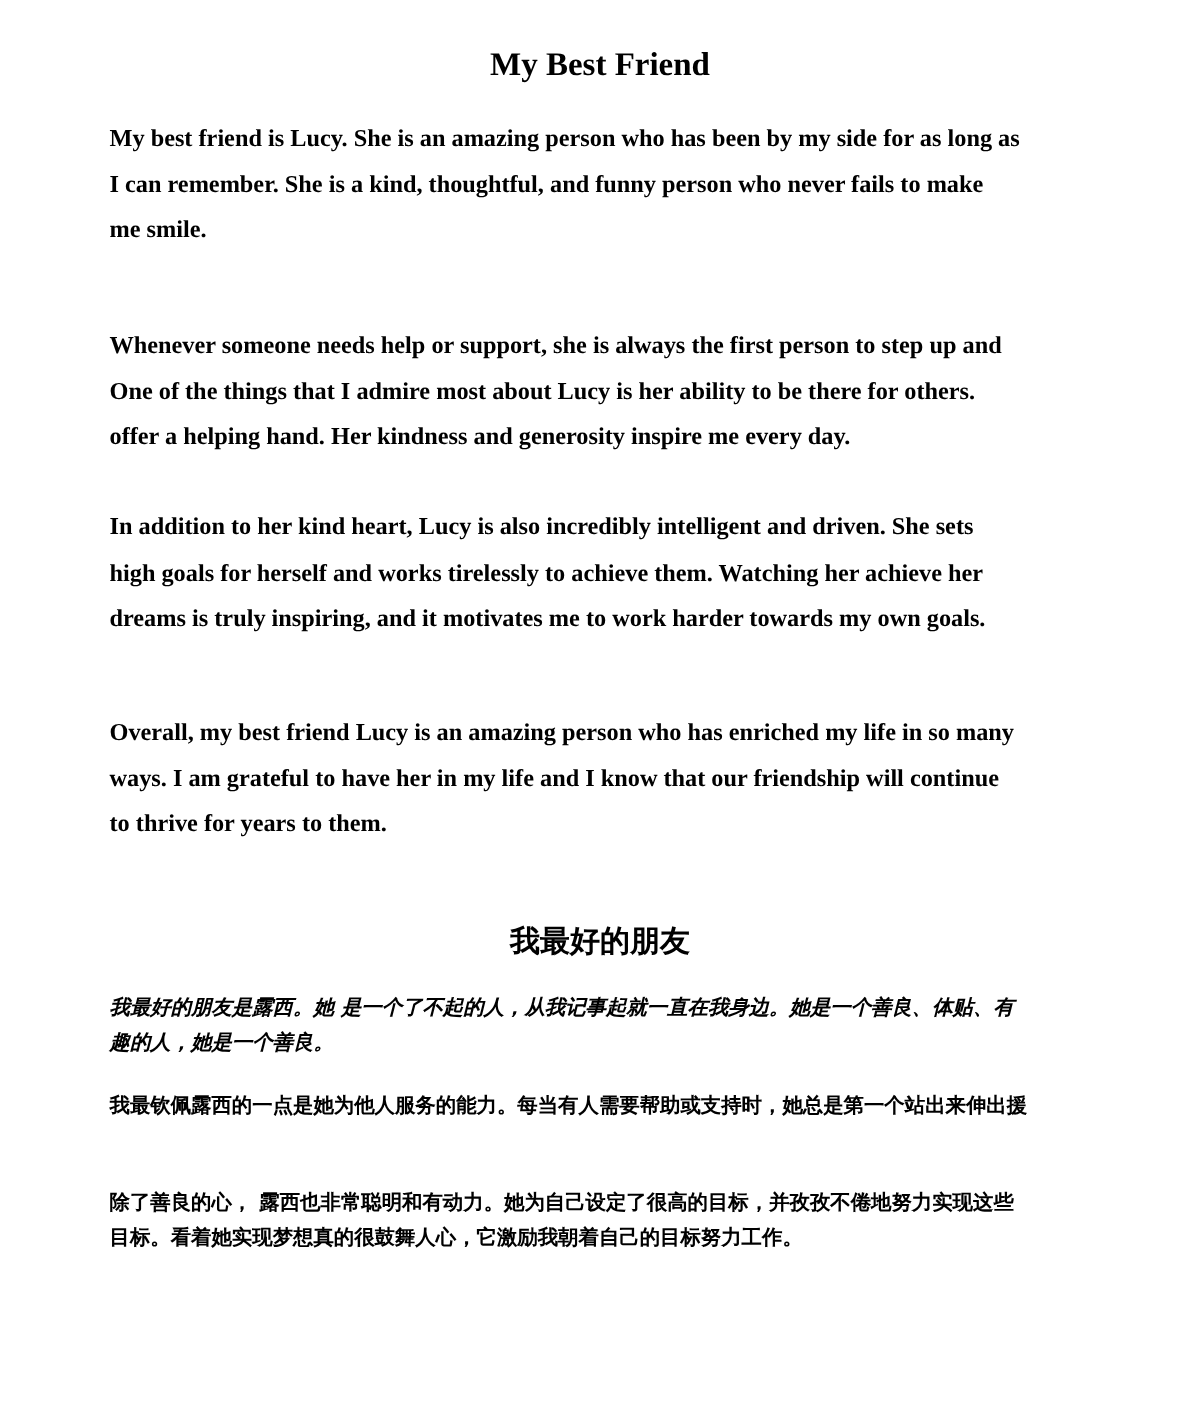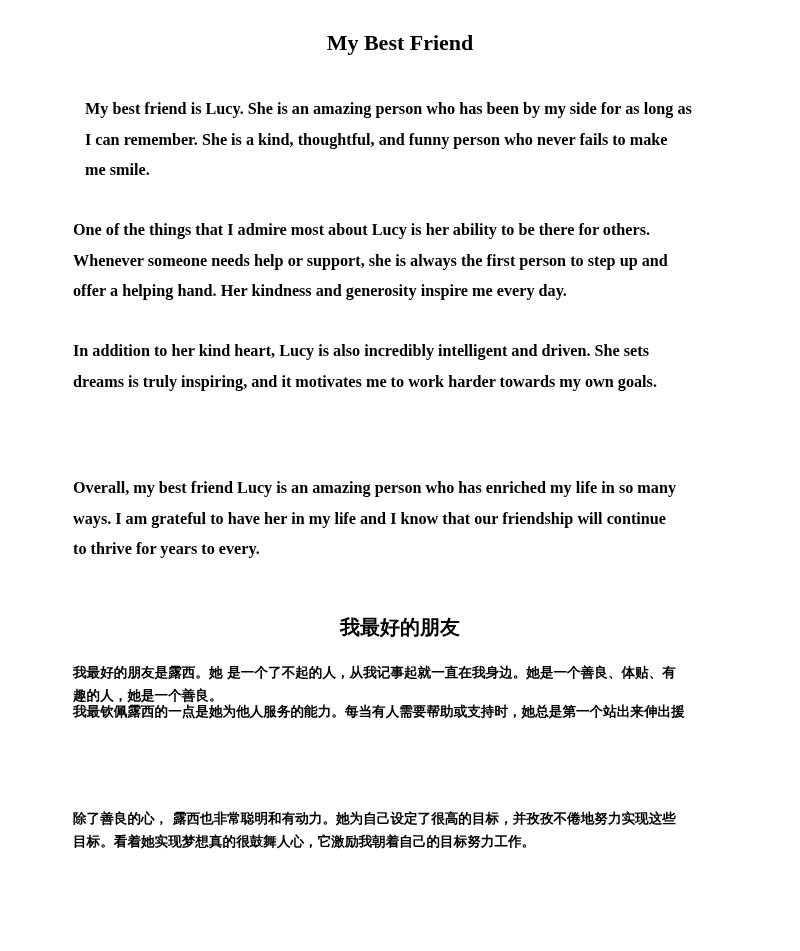--- a/index.html
+++ b/index.html
@@ -68,55 +68,56 @@
     }
     .zh-para span { display: block; }
   </style>
 </head>
 <body>
 
 <div class="page">
 
   <h1 class="en-title">My Best Friend</h1>
 
-  <p class="en-para" style="top:94px;margin-left:12px;">
+  <p class="en-para" style="top:77px;">
     <span>My best friend is Lucy. She is an amazing person who has been by my side for as long as</span>
     <span>I can remember. She is a kind, thoughtful, and funny person who never fails to make</span>
     <span>me smile.</span>
   </p>
 
   <p class="en-para" style="top:215px;">
+    <span>Whenever someone needs help or support, she is always the first person to step up and</span>
     <span>One of the things that I admire most about Lucy is her ability to be there for others.</span>
-    <span>Whenever someone needs help or support, she is always the first person to step up and</span>
     <span>offer a helping hand. Her kindness and generosity inspire me every day.</span>
   </p>
 
   <p class="en-para" style="top:336px;">
     <span>In addition to her kind heart, Lucy is also incredibly intelligent and driven. She sets</span>
+    <span>high goals for herself and works tirelessly to achieve them. Watching her achieve her</span>
     <span>dreams is truly inspiring, and it motivates me to work harder towards my own goals.</span>
   </p>
 
   <p class="en-para" style="top:473px;">
     <span>Overall, my best friend Lucy is an amazing person who has enriched my life in so many</span>
     <span>ways. I am grateful to have her in my life and I know that our friendship will continue</span>
-    <span>to thrive for years to every.</span>
+    <span>to thrive for years to them.</span>
   </p>
 
   <h2 class="zh-title">我最好的朋友</h2>
 
-  <p class="zh-para" style="top:661px;">
+  <p class="zh-para" style="top:661px;font-style:italic;">
     <span>我最好的朋友是露西。她 是一个了不起的人，从我记事起就一直在我身边。她是一个善良、体贴、有</span>
     <span>趣的人，她是一个善良。</span>
   </p>
 
-  <p class="zh-para" style="top:700px;">
+  <p class="zh-para" style="top:726px;">
     <span>我最钦佩露西的一点是她为他人服务的能力。每当有人需要帮助或支持时，她总是第一个站出来伸出援</span>
   </p>
 
-  <p class="zh-para" style="top:791px;margin-top:16px;">
+  <p class="zh-para" style="top:791px;">
     <span>除了善良的心， 露西也非常聪明和有动力。她为自己设定了很高的目标，并孜孜不倦地努力实现这些</span>
     <span>目标。看着她实现梦想真的很鼓舞人心，它激励我朝着自己的目标努力工作。</span>
   </p>
 
   <p class="zh-para" style="top:855px;">
   </p>
 
 </div>
 
 </body></html>

